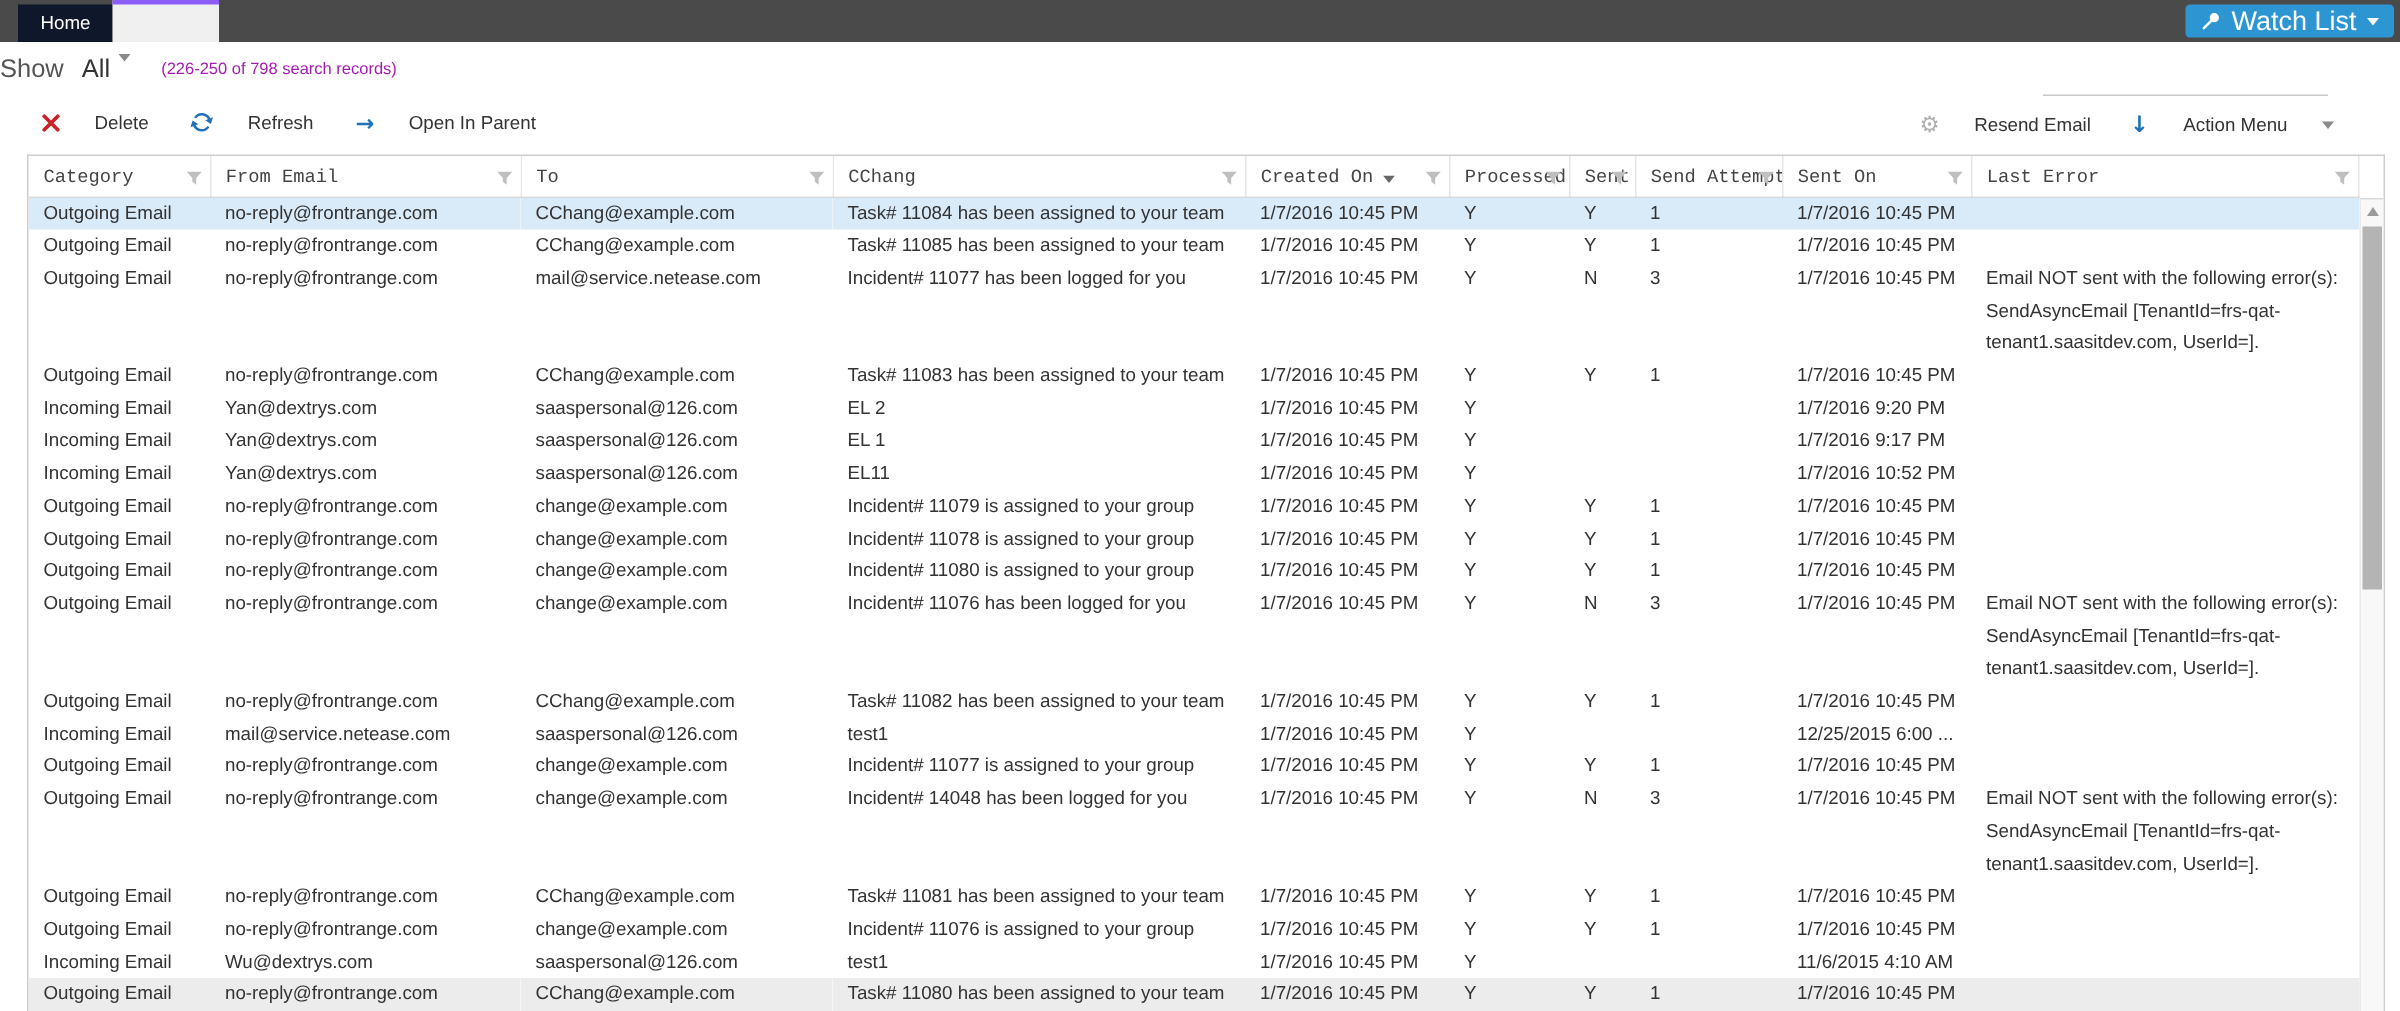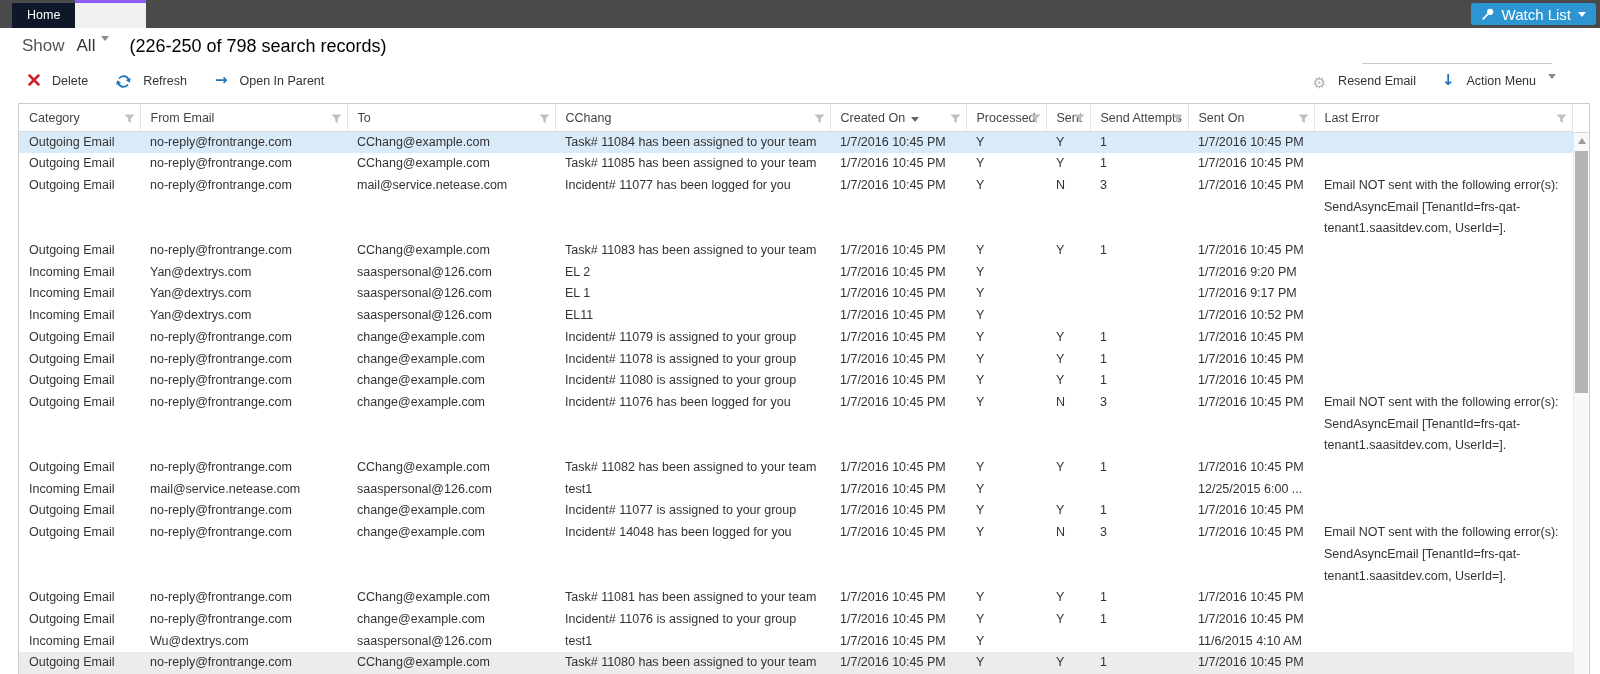--- a/index.html
+++ b/index.html
@@ -9,59 +9,59 @@
 
   
   .tabbar { position:absolute; top:0; left:0; right:0; height:28px; background:#4a4a4a; }
   .tab { display:inline-block; vertical-align:top; height:25px; margin-top:3px;
          line-height:25px; padding:0 15px; font-size:12.5px; cursor:default; }
   .tab.home { margin-left:12px; background:#0f172a; color:#fff; }
   .tab.active { margin-top:0; height:28px; line-height:25px; border-top:3px solid #8b5cf6;
                 background:#f0f0f0; color:#222; padding:18px 10px 0 14px; }
   .tab-close { color:#a4a4a4; font-size:12px; margin-left:8px; font-weight:bold; }
   .watchlist-btn { position:absolute; right:4px; top:3px; height:22px; border-radius:3px;
-    background:#2e95d3; color:#fff; font-size:15px; display:flex; align-items:center;
+    background:#2e95d3; color:#fff; font-size:18px; display:flex; align-items:center;
     gap:7px; padding:0 10px; border:none; }
   .caret { display:inline-block; width:0; height:0; border-left:4px solid transparent;
     border-right:4px solid transparent; border-top:5px solid #8a8a8a; }
   .caret.white { border-top-color:#fff; }
 
   
   .showbar { position:absolute; top:28px; left:0; right:0; height:36px; background:#fff;
-    display:flex; align-items:center; padding-left:22px; }
+    display:flex; align-items:center; }
   .show-label { font-size:17px; color:#555; }
   .show-filter { font-size:17px; color:#333; margin-left:12px; display:flex; align-items:flex-start; gap:6px; }
-  .records { font-size:18px; color:#000000; margin-left:20px; }
+  .records { font-size:11px; color:#a21caf; margin-left:20px; }
   .search-wrap { position:absolute; right:48px; top:35px; width:190px; height:25px; }
   .search-input { width:100%; height:100%; border:1px solid #c9c9c9; padding:0 28px 0 8px;
     font-size:12.5px; color:#333; font-family:inherit; outline:none; }
   .search-input::placeholder { color:#8a8a8a; }
   .search-icon { position:absolute; right:5px; top:4px; }
   .adv-search { position:absolute; right:14px; top:37px; cursor:pointer; }
 
   
   .toolbar { position:absolute; top:64px; left:0; right:0; height:39px; background:#fff; }
   .tb-left { position:absolute; left:28px; top:10px; display:flex; gap:28px; }
   .tb-right { position:absolute; right:44px; top:10px; display:flex; gap:26px; }
-  .tb-item { display:flex; align-items:flex-start; gap:12px; font-size:12.5px; color:#333; cursor:pointer; }
+  .tb-item { display:flex; align-items:center; gap:23px; font-size:12.5px; color:#333; cursor:pointer; }
   .gear { color:#b0b0b0; font-size:15px; font-family:"DejaVu Sans",sans-serif; }
   .blue-down { color:#2272b9; font-size:15px; font-weight:bold; font-family:"DejaVu Sans",sans-serif; line-height:12px; }
   .blue-right { color:#2272b9; font-size:15px; font-weight:bold; font-family:"DejaVu Sans",sans-serif; line-height:12px; }
 
   
   .grid { position:absolute; left:18px; right:10px; top:103px; bottom:0;
     border:1px solid #cdcdcd; border-bottom:none; background:#fff; overflow:hidden; }
   table { border-collapse:collapse; table-layout:fixed; width:calc(100% - 16px); }
   col.w-category{width:121px} col.w-from{width:207px} col.w-to{width:208px}
   col.w-subject{width:275px} col.w-created{width:136px} col.w-processed{width:80px}
   col.w-sent{width:44px} col.w-attempts{width:98px} col.w-senton{width:126px}
   th { position:relative; height:27px; font-weight:normal; text-align:left;
     padding:0 0 0 10px; font-size:12.5px; color:#444; border-right:1px solid #e5e5e5;
     border-bottom:1px solid #d9d9d9; white-space:nowrap; overflow:hidden; background:#fff; }
-  .hlbl { display:inline-block; vertical-align:middle; }
+  .hlbl { display:inline-block; vertical-align:middle;font-family:Liberation Mono, monospace; }
   .funnel { position:absolute; right:5px; top:9px; }
   .sortcaret { display:inline-block; margin-left:6px; vertical-align:middle; }
   td { vertical-align:top; padding:0 0 0 10px; font-size:12.5px; color:#333;
     line-height:21.7px; height:21.7px; white-space:nowrap; overflow:hidden; }
   td.c-last_error { white-space:normal; }
   tr.selected td { background:#d9eaf8; }
   tr.shaded td { background:#ececec; }
 
   
   .vscroll { position:absolute; top:28px; right:0; bottom:0; width:16px;

